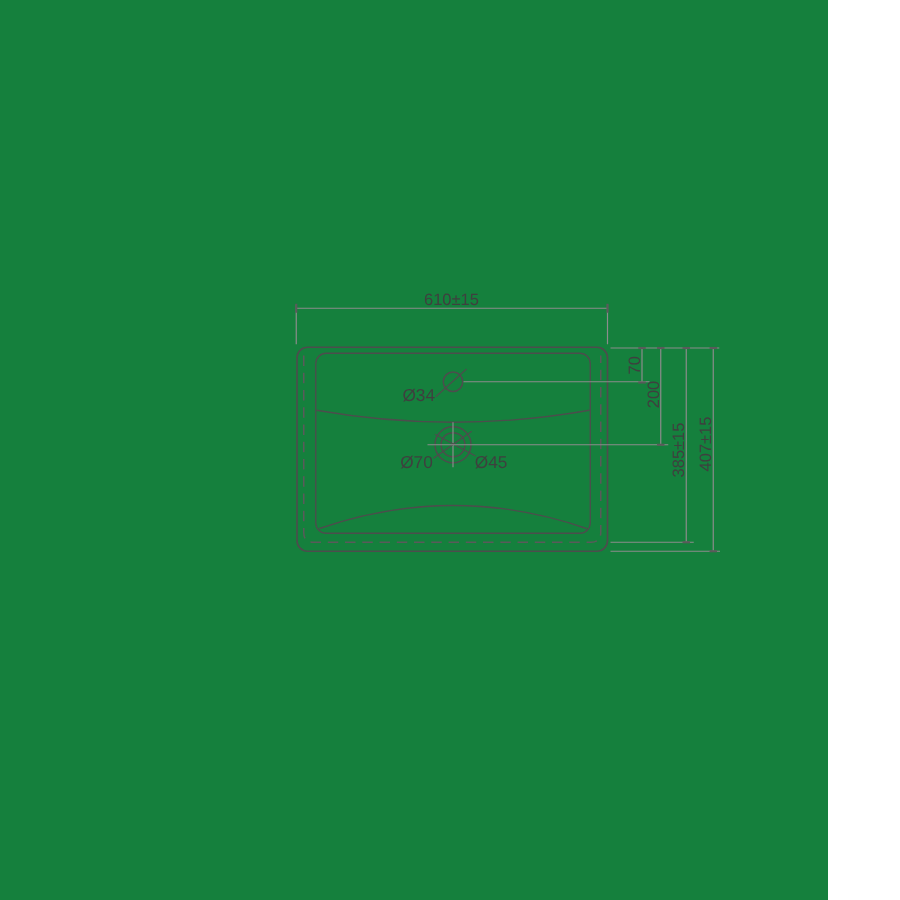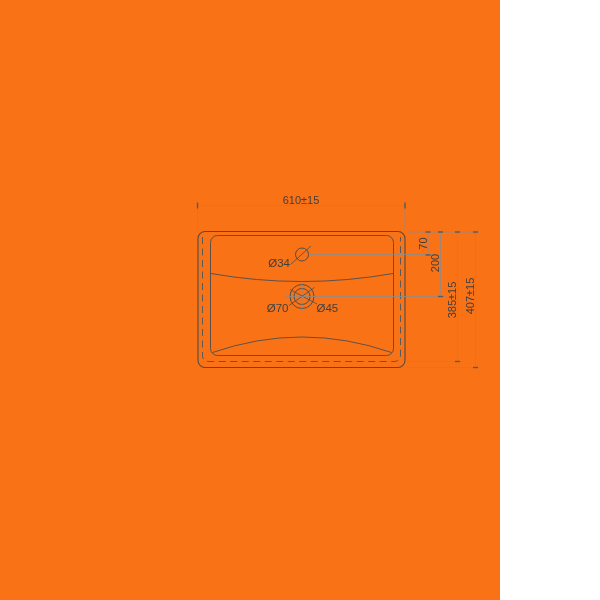--- a/index.html
+++ b/index.html
@@ -5,23 +5,23 @@
   html, body {
     margin: 0;
     padding: 0;
     width: 600px;
     height: 600px;
     background: #ffffff;
     font-family: "Liberation Sans", sans-serif;
   }
   .stage {
     position: relative;
-    width: 500px;
+    width: 552px;
     height: 600px;
-    background: #f97316;
+    background: #15803d;
     overflow: hidden;
   }
   svg { display: block; }
   .dim-text {
     font-family: "Liberation Sans", sans-serif;
     font-size: 11px;
     fill: #3f3f3f;
   }
   .dia-text {
     font-family: "Liberation Sans", sans-serif;

